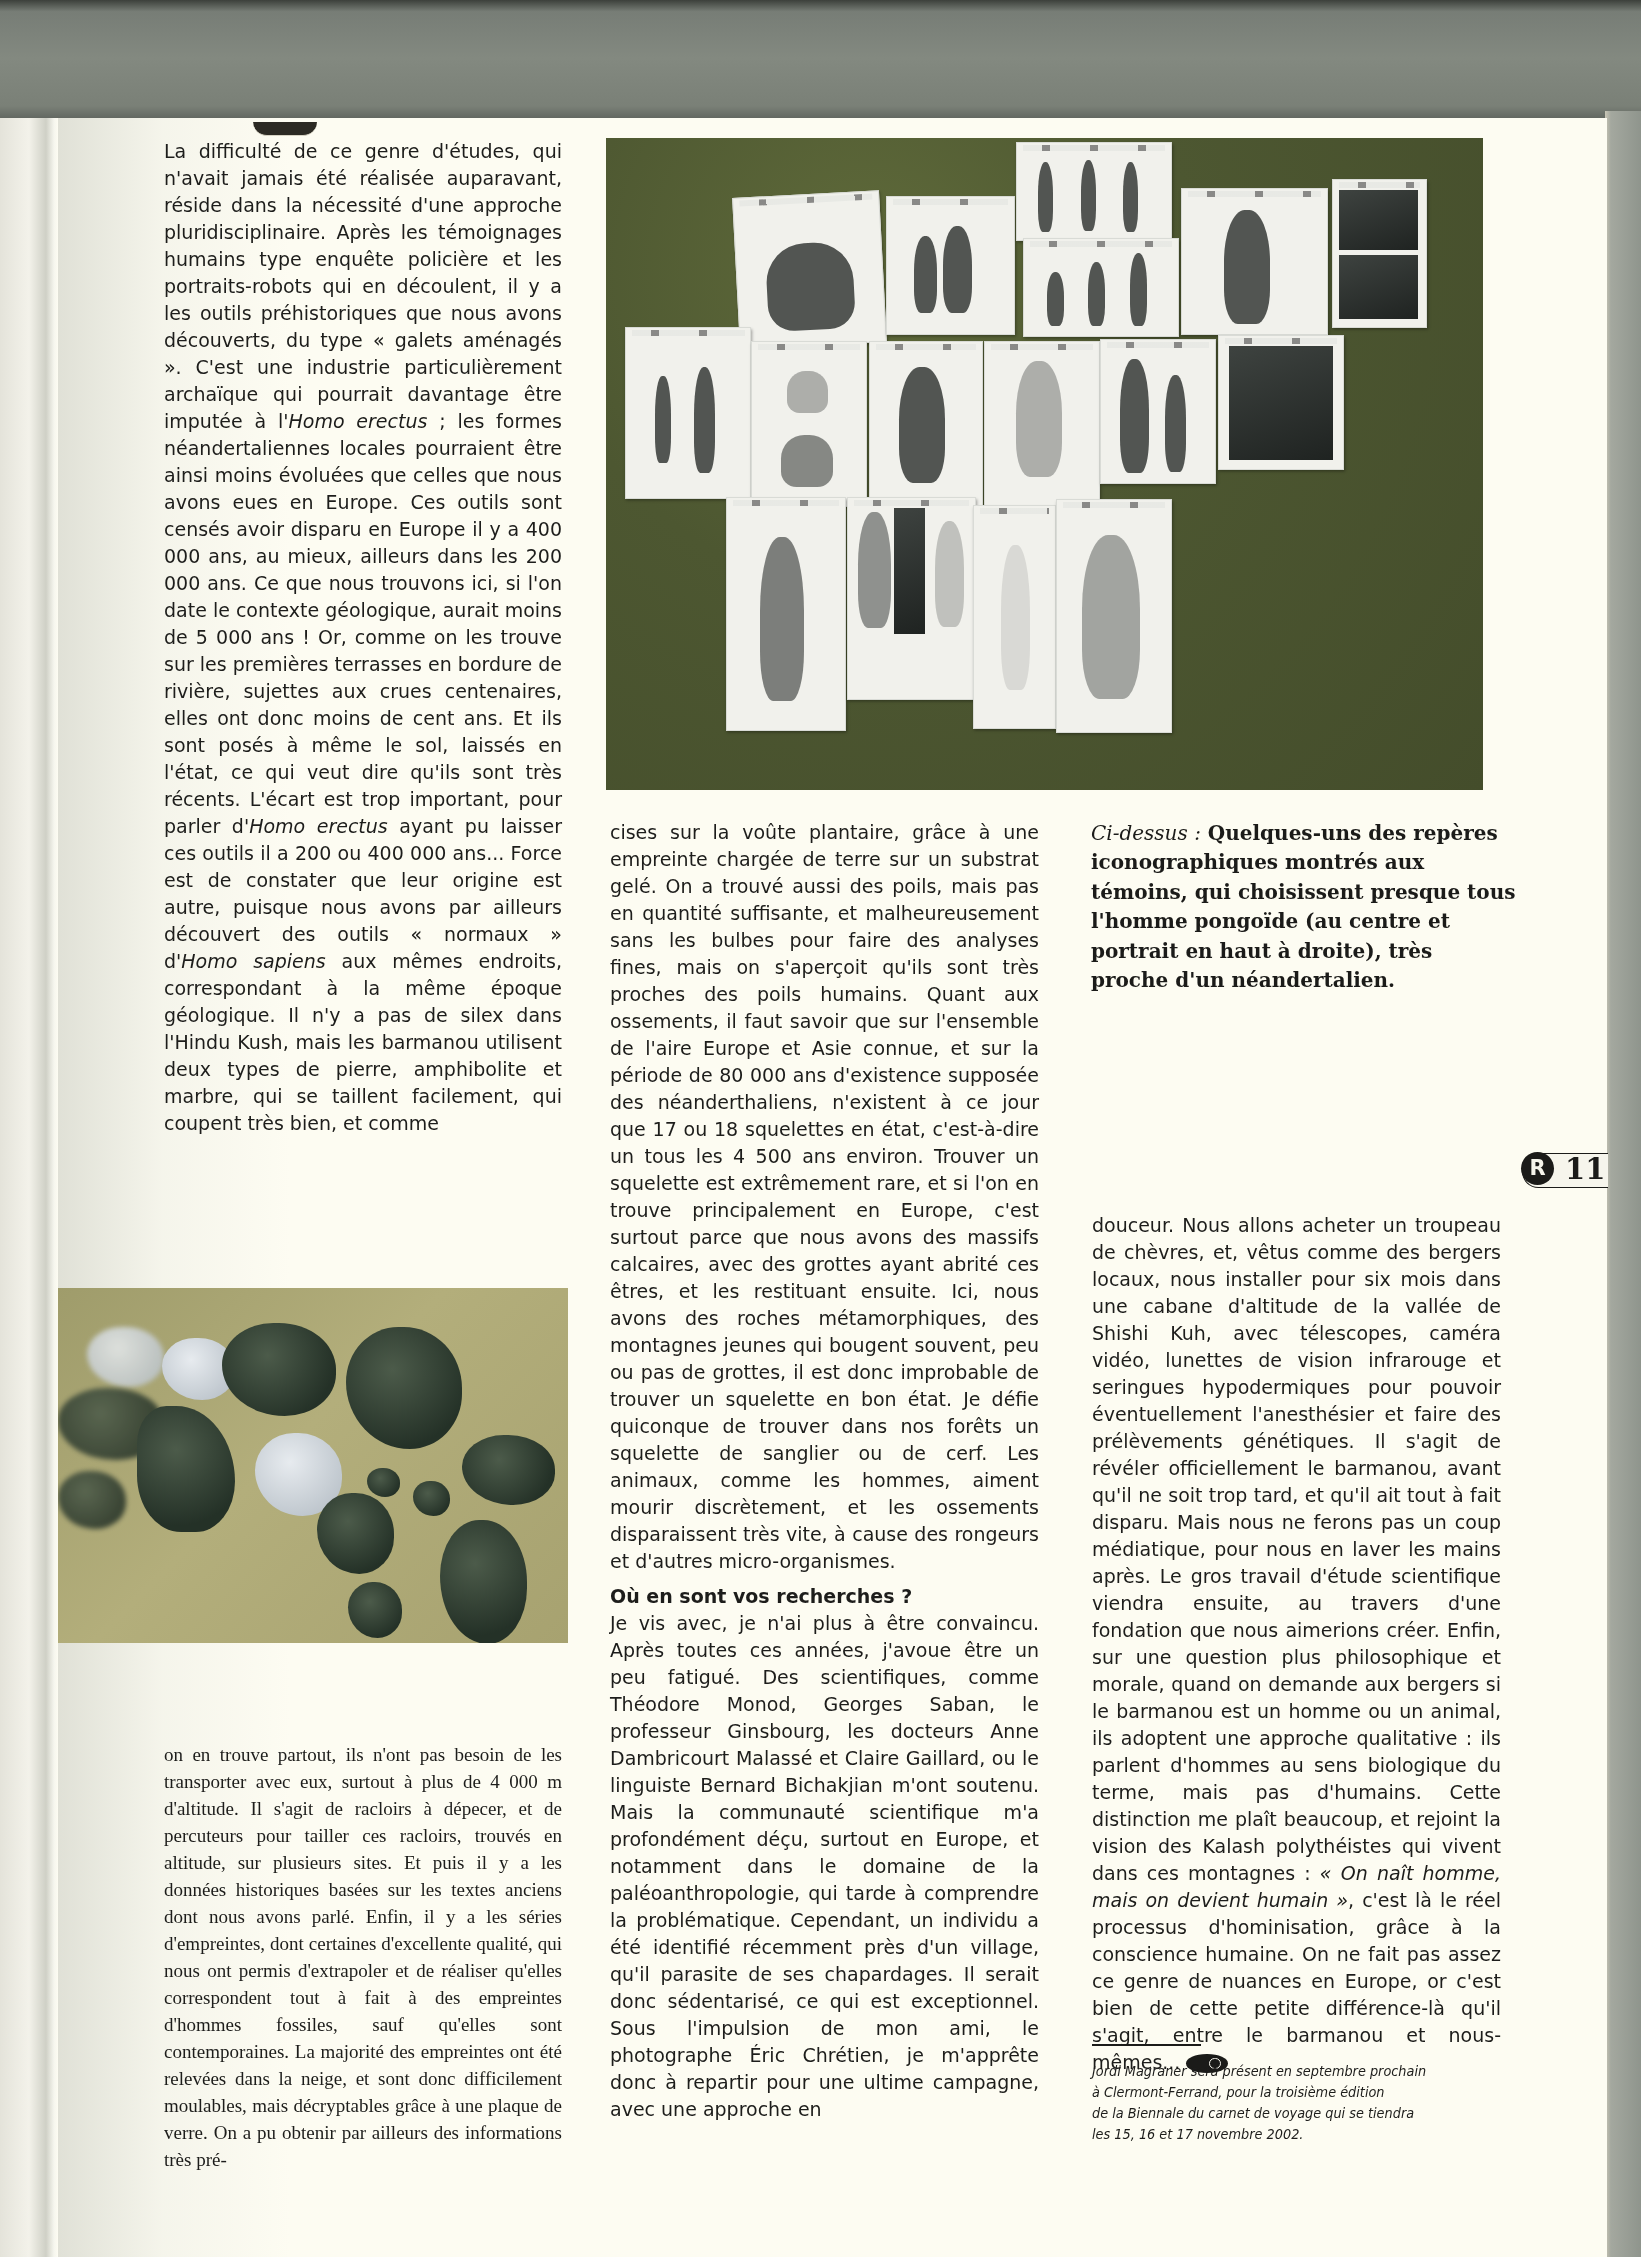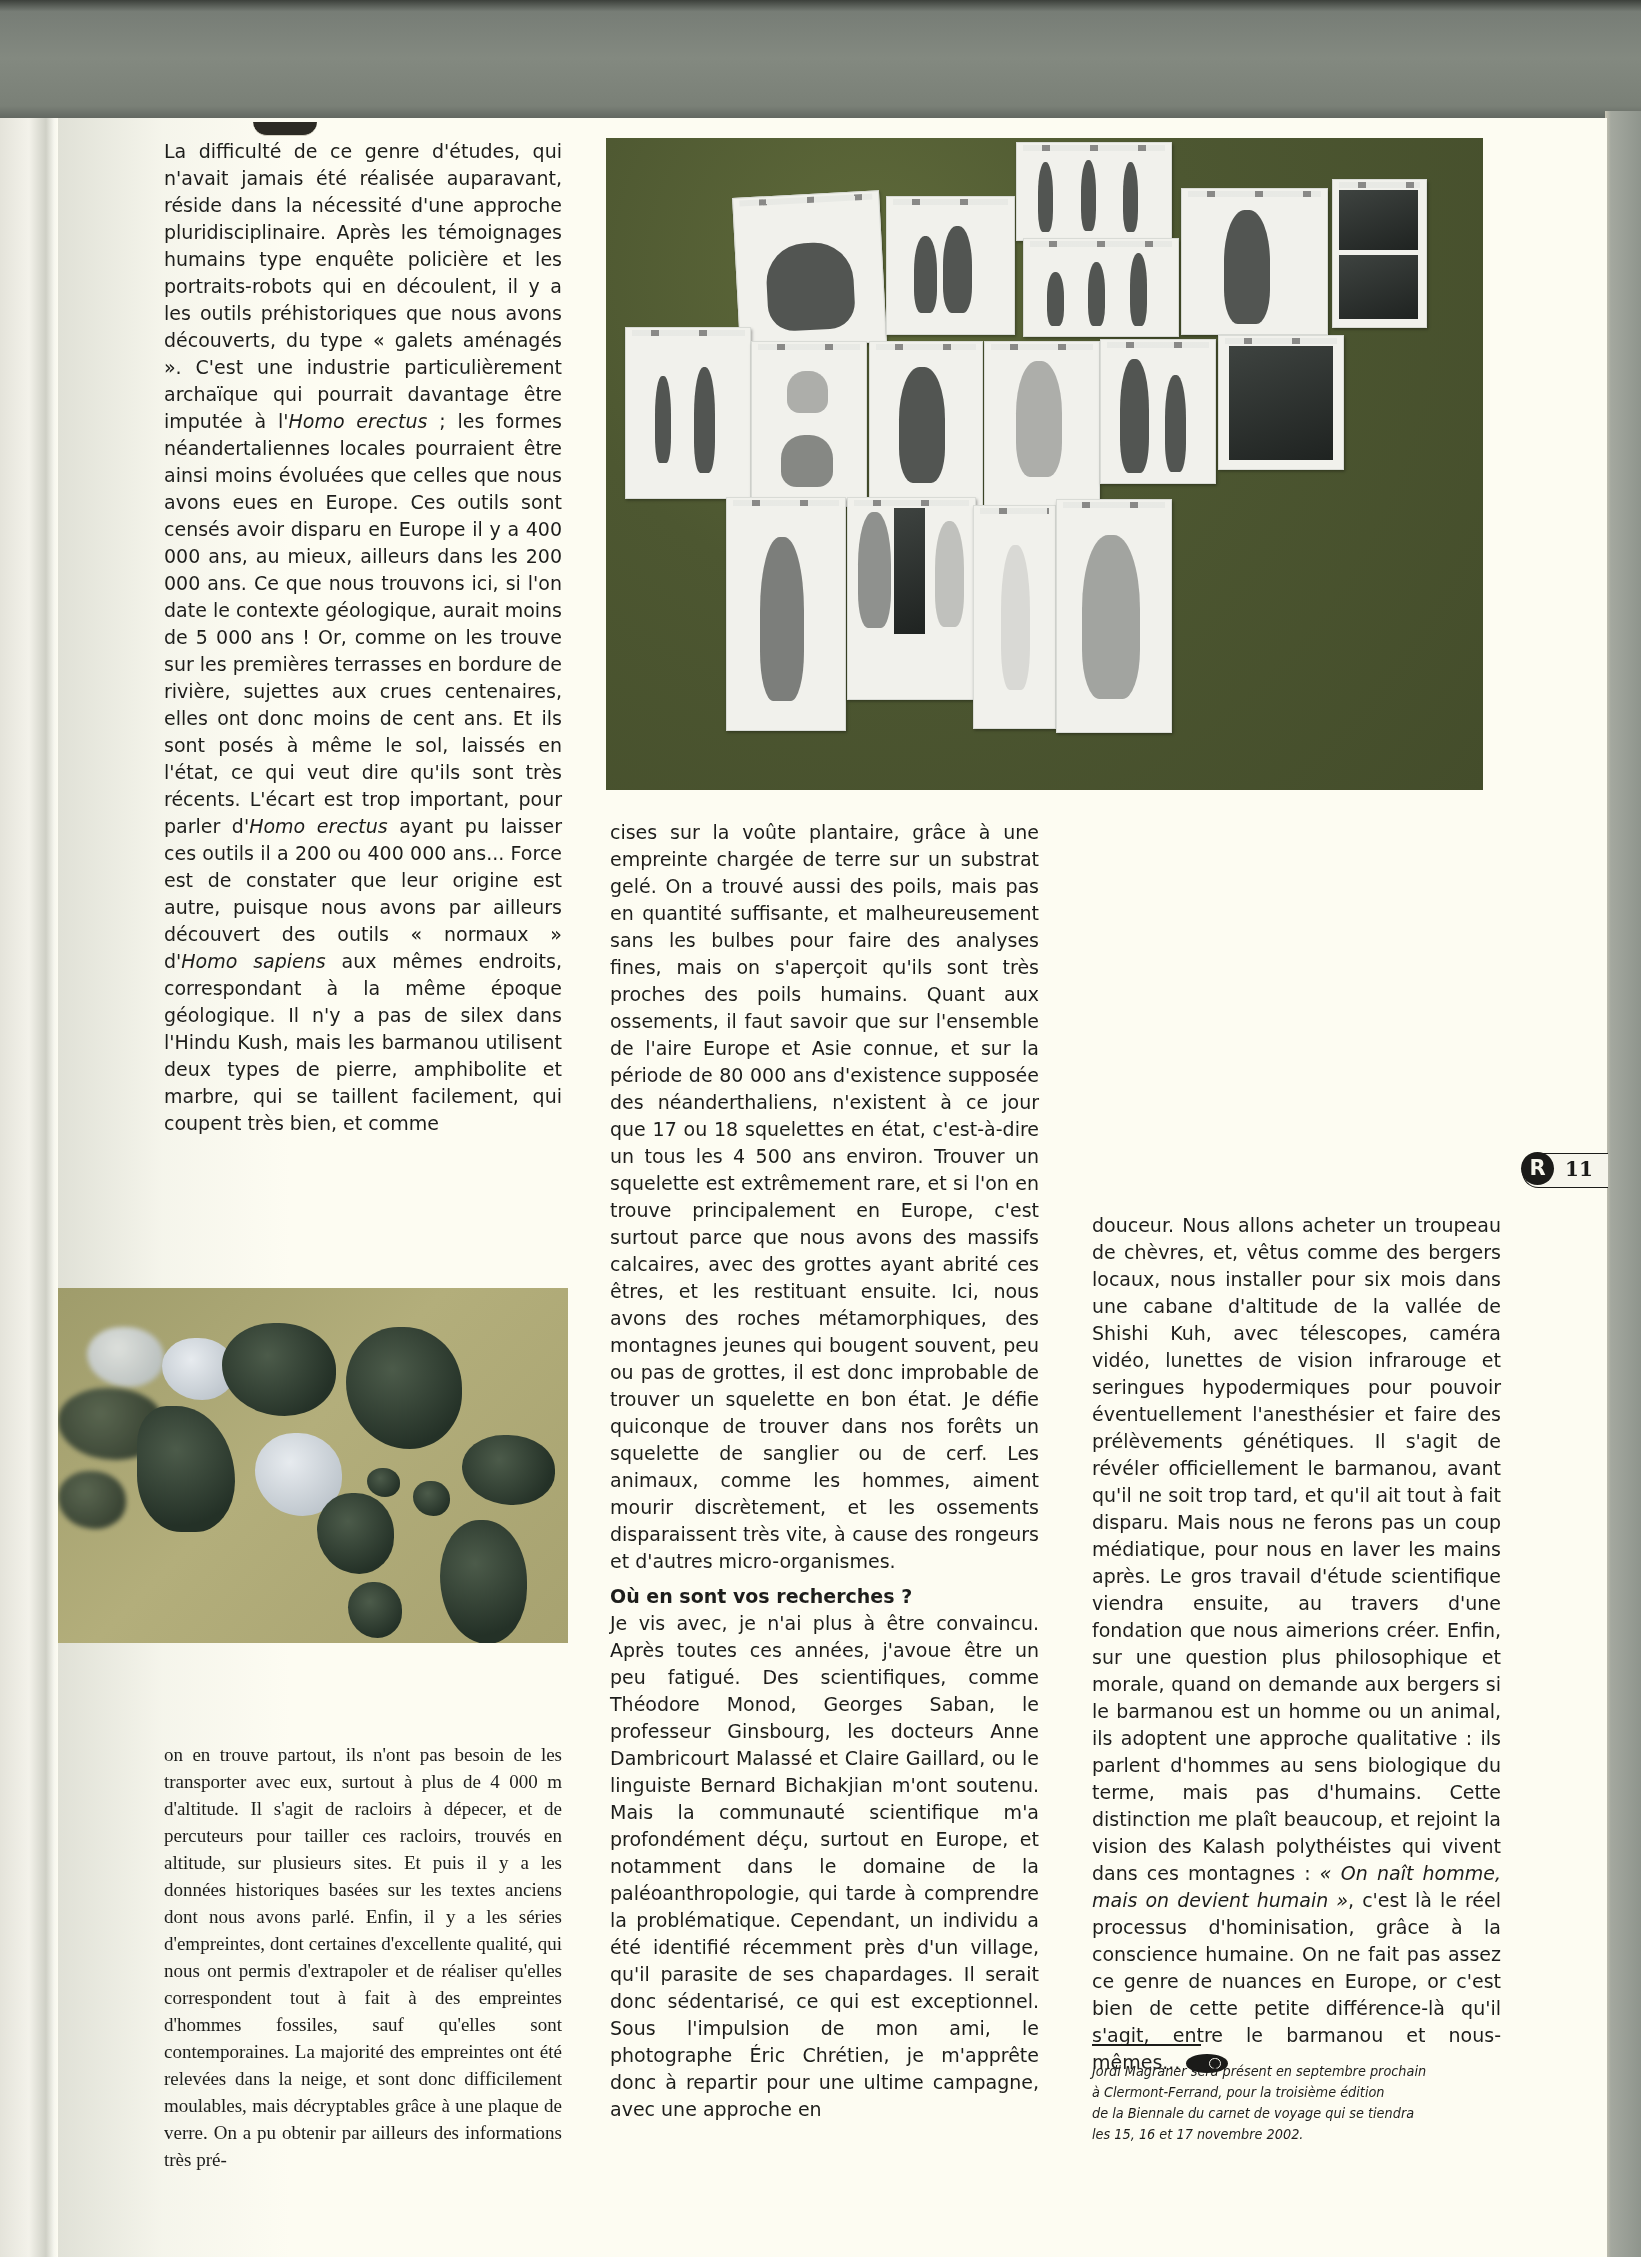--- a/index.html
+++ b/index.html
@@ -87,21 +87,21 @@
     border: 1.9px solid #1b1b19; border-right: none; border-radius: 16.4px 0 0 16.4px;
     background: #f6f5ec;
   }
   .badge-logo {
     position: absolute; left: -1.9px; top: -1.9px; width: 33px; height: 33px; border-radius: 50%;
     background: #1b1b19; color: #f6f5ec; font-family: "DejaVu Sans", sans-serif; font-weight: bold;
     font-size: 21px; line-height: 33px; text-align: center;
   }
   .badge-num {
     position: absolute; left: 42px; top: 0; font-family: "DejaVu Serif", serif; font-weight: bold;
-    font-size: 20px; line-height: 31px; color: #1b1b19;
+    font-size: 29px; line-height: 31px; color: #1b1b19;
   }
   .end-mark {
     display: inline-block; width: 42px; height: 19.3px; border-radius: 50%; background: #1b1b19;
     vertical-align: middle; margin-left: 5.8px; position: relative;
   }
   .end-mark::after {
     content: ""; position: absolute; right: 7.7px; top: 3.9px; width: 9.7px; height: 9.7px;
     border: 1.9px solid #f6f5ec; border-radius: 50%;
   }
   .rule {
@@ -213,20 +213,21 @@
   </div>
 </div>
 
 <div class="col col2">
   <p>cises sur la voûte plantaire, grâce à une empreinte chargée de terre sur un substrat gelé. On a trouvé aussi des poils, mais pas en quantité suffisante, et malheureusement sans les bulbes pour faire des analyses fines, mais on s'aperçoit qu'ils sont très proches des poils humains. Quant aux ossements, il faut savoir que sur l'ensemble de l'aire Europe et Asie connue, et sur la période de 80 000 ans d'existence supposée des néanderthaliens, n'existent à ce jour que 17 ou 18 squelettes en état, c'est-à-dire un tous les 4 500 ans environ. Trouver un squelette est extrêmement rare, et si l'on en trouve principalement en Europe, c'est surtout parce que nous avons des massifs calcaires, avec des grottes ayant abrité ces êtres, et les restituant ensuite. Ici, nous avons des roches métamorphiques, des montagnes jeunes qui bougent souvent, peu ou pas de grottes, il est donc improbable de trouver un squelette en bon état. Je défie quiconque de trouver dans nos forêts un squelette de sanglier ou de cerf. Les animaux, comme les hommes, aiment mourir discrètement, et les ossements disparaissent très vite, à cause des rongeurs et d'autres micro-organismes.</p>
   <p class="q" style="margin-top:8px;">Où en sont vos recherches ?</p>
   <p>Je vis avec, je n'ai plus à être convaincu. Après toutes ces années, j'avoue être un peu fatigué. Des scientifiques, comme Théodore Monod, Georges Saban, le professeur Ginsbourg, les docteurs Anne Dambricourt Malassé et Claire Gaillard, ou le linguiste Bernard Bichakjian m'ont soutenu. Mais la communauté scientifique m'a profondément déçu, surtout en Europe, et notamment dans le domaine de la paléoanthropologie, qui tarde à comprendre la problématique. Cependant, un individu a été identifié récemment près d'un village, qu'il parasite de ses chapardages. Il serait donc sédentarisé, ce qui est exceptionnel. Sous l'impulsion de mon ami, le photographe Éric Chrétien, je m'apprête donc à repartir pour une ultime campagne, avec une approche en</p>
 </div>
 
 <div class="caption">
+  <p><span class="i">Ci-dessus :</span><span> Quelques-uns des repères iconographiques montrés aux témoins, qui choisissent presque tous l'homme pongoïde (au centre et portrait en haut à droite), très proche d'un néandertalien.</span></p>
 </div>
 
 <div class="page-badge">
   <div class="badge-logo">R</div>
   <div class="badge-num">11</div>
 </div>
 
 <div class="col col3">
   <p><span>douceur. Nous allons acheter un troupeau de chèvres, et, vêtus comme des bergers locaux, nous installer pour six mois dans une cabane d'altitude de la vallée de Shishi Kuh, avec télescopes, caméra vidéo, lunettes de vision infrarouge et seringues hypodermiques pour pouvoir éventuellement l'anesthésier et faire des prélèvements génétiques. Il s'agit de révéler officiellement le barmanou, avant qu'il ne soit trop tard, et qu'il ait tout à fait disparu. Mais nous ne ferons pas un coup médiatique, pour nous en laver les mains après. Le gros travail d'étude scientifique viendra ensuite, au travers d'une fondation que nous aimerions créer. Enfin, sur une question plus philosophique et morale, quand on demande aux bergers si le barmanou est un homme ou un animal, ils adoptent une approche qualitative : ils parlent d'hommes au sens biologique du terme, mais pas d'humains. Cette distinction me plaît beaucoup, et rejoint la vision des Kalash polythéistes qui vivent dans ces montagnes : </span><span class="i">« On naît homme, mais on devient humain »</span><span>, c'est là le réel processus d'hominisation, grâce à la conscience humaine. On ne fait pas assez ce genre de nuances en Europe, or c'est bien de cette petite différence-là qu'il s'agit, entre le barmanou et nous-mêmes...</span><span class="end-mark"></span></p>
 </div>

